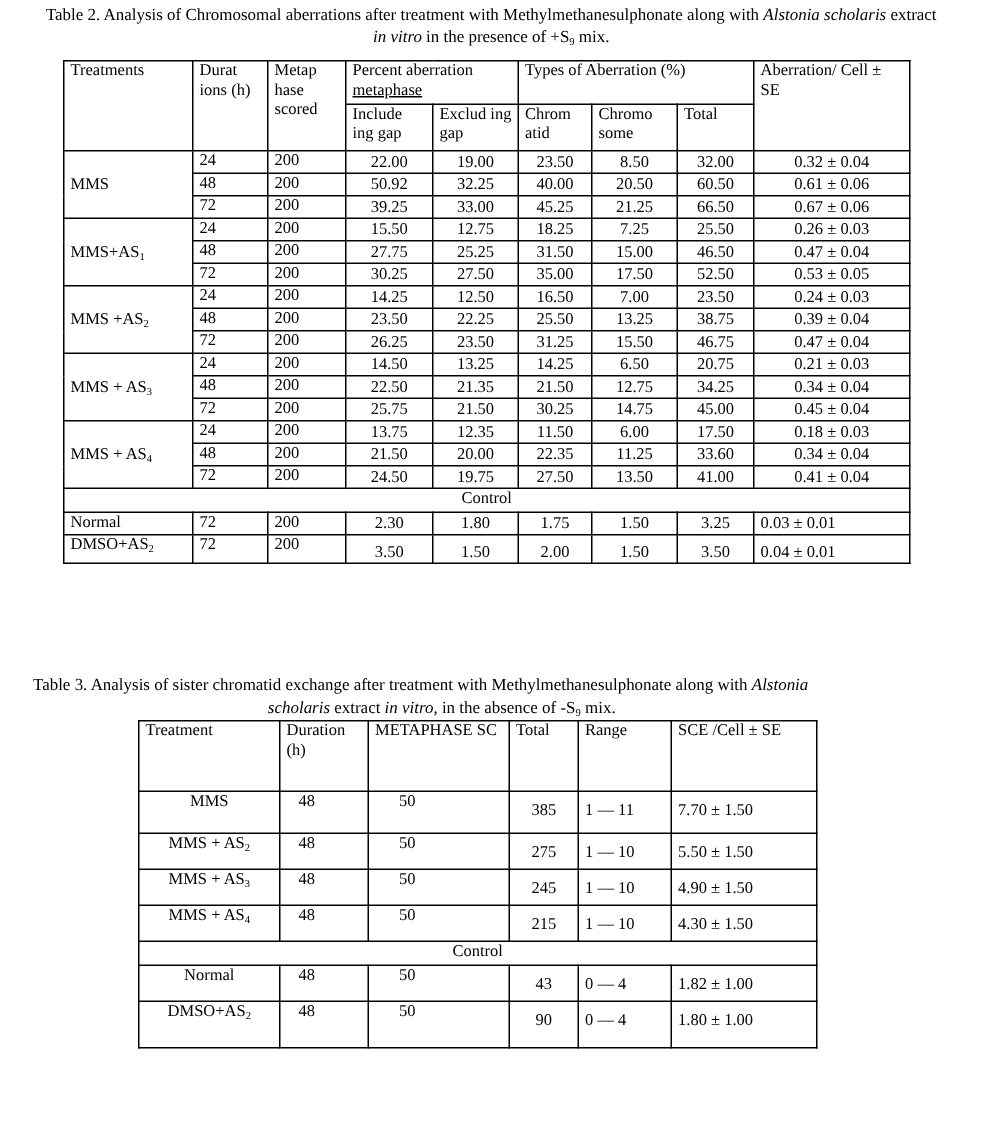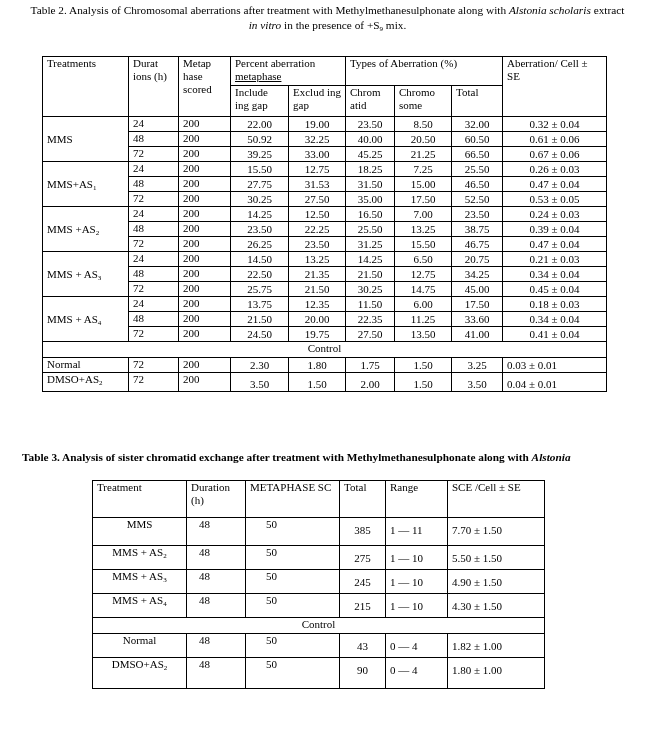--- a/index.html
+++ b/index.html
@@ -26,21 +26,21 @@
 
 <div class="caption" style="left:0; top:3px; width:655px;text-align:center;">
   <div>
     <span>Table 2. Analysis of Chromosomal aberrations after treatment with Methylmethanesulphonate along with </span><i>Alstonia scholaris</i><span> extract</span>
   </div>
   <div>
     <i>in vitro</i><span> in the presence of +S</span><sub>9</sub><span> mix.</span>
   </div>
 </div>
 
-<table id="t2" style="left:42px; top:56px; width:564px;">
+<table id="t2" style="left:42px; top:40px; width:564px;">
   <colgroup>
     <col style="width:86px">
       <col style="width:50px">
       <col style="width:52px">
       <col style="width:58px">
       <col style="width:57px">
       <col style="width:49px">
       <col style="width:57px">
       <col style="width:51px">
       <col style="width:104px">
@@ -102,21 +102,21 @@
         <td class="c bottom">12.75</td>
         <td class="c bottom">18.25</td>
         <td class="c bottom">7.25</td>
         <td class="c bottom">25.50</td>
         <td class="c bottom">0.26 ± 0.03</td>
       </tr>
       <tr style="height:15px">
         <td class="l">48</td>
         <td class="l">200</td>
         <td class="c bottom">27.75</td>
-        <td class="c bottom">31.53</td>
+        <td class="c bottom">25.25</td>
         <td class="c bottom">31.50</td>
         <td class="c bottom">15.00</td>
         <td class="c bottom">46.50</td>
         <td class="c bottom">0.47 ± 0.04</td>
       </tr>
       <tr style="height:15px">
         <td class="l">72</td>
         <td class="l">200</td>
         <td class="c bottom">30.25</td>
         <td class="c bottom">27.50</td>
@@ -240,36 +240,39 @@
         <td class="c bottom">1.50</td>
         <td class="c bottom">2.00</td>
         <td class="c bottom">1.50</td>
         <td class="c bottom">3.50</td>
         <td class="l bottom">0.04 ± 0.01</td>
       </tr>
     </tbody>
 </table>
 
 <div class="caption" style="left:22px; top:450px; width:545px;">
-  <div style="text-align:center;font-weight:bold;">
+  <div style="text-align:left;">
     <span>Table 3. Analysis of sister chromatid exchange after treatment with Methylmethanesulphonate  along with </span><i>Alstonia</i>
+  </div>
+  <div>
+    <i>scholaris</i><span> extract </span><i>in vitro</i><span>, in the absence of -S</span><sub>9</sub><span> mix.</span>
   </div>
 </div>
 
 <table id="t3" style="left:92px; top:480px; width:452px;">
   <colgroup>
     <col style="width:94px">
       <col style="width:59px">
       <col style="width:94px">
       <col style="width:46px">
       <col style="width:62px">
       <col style="width:97px">
   </colgroup>
   <thead>
-    <tr style="height:37px">
+    <tr style="height:47px">
       <th>Treatment</th>
       <th class="hdr-wrap">Duration (h)</th>
       <th>METAPHASE SC</th>
       <th>Total</th>
       <th>Range</th>
       <th>SCE /Cell  ± SE</th>
     </tr>
   </thead>
   <tbody id="t3body">
       <tr style="height:28px">

